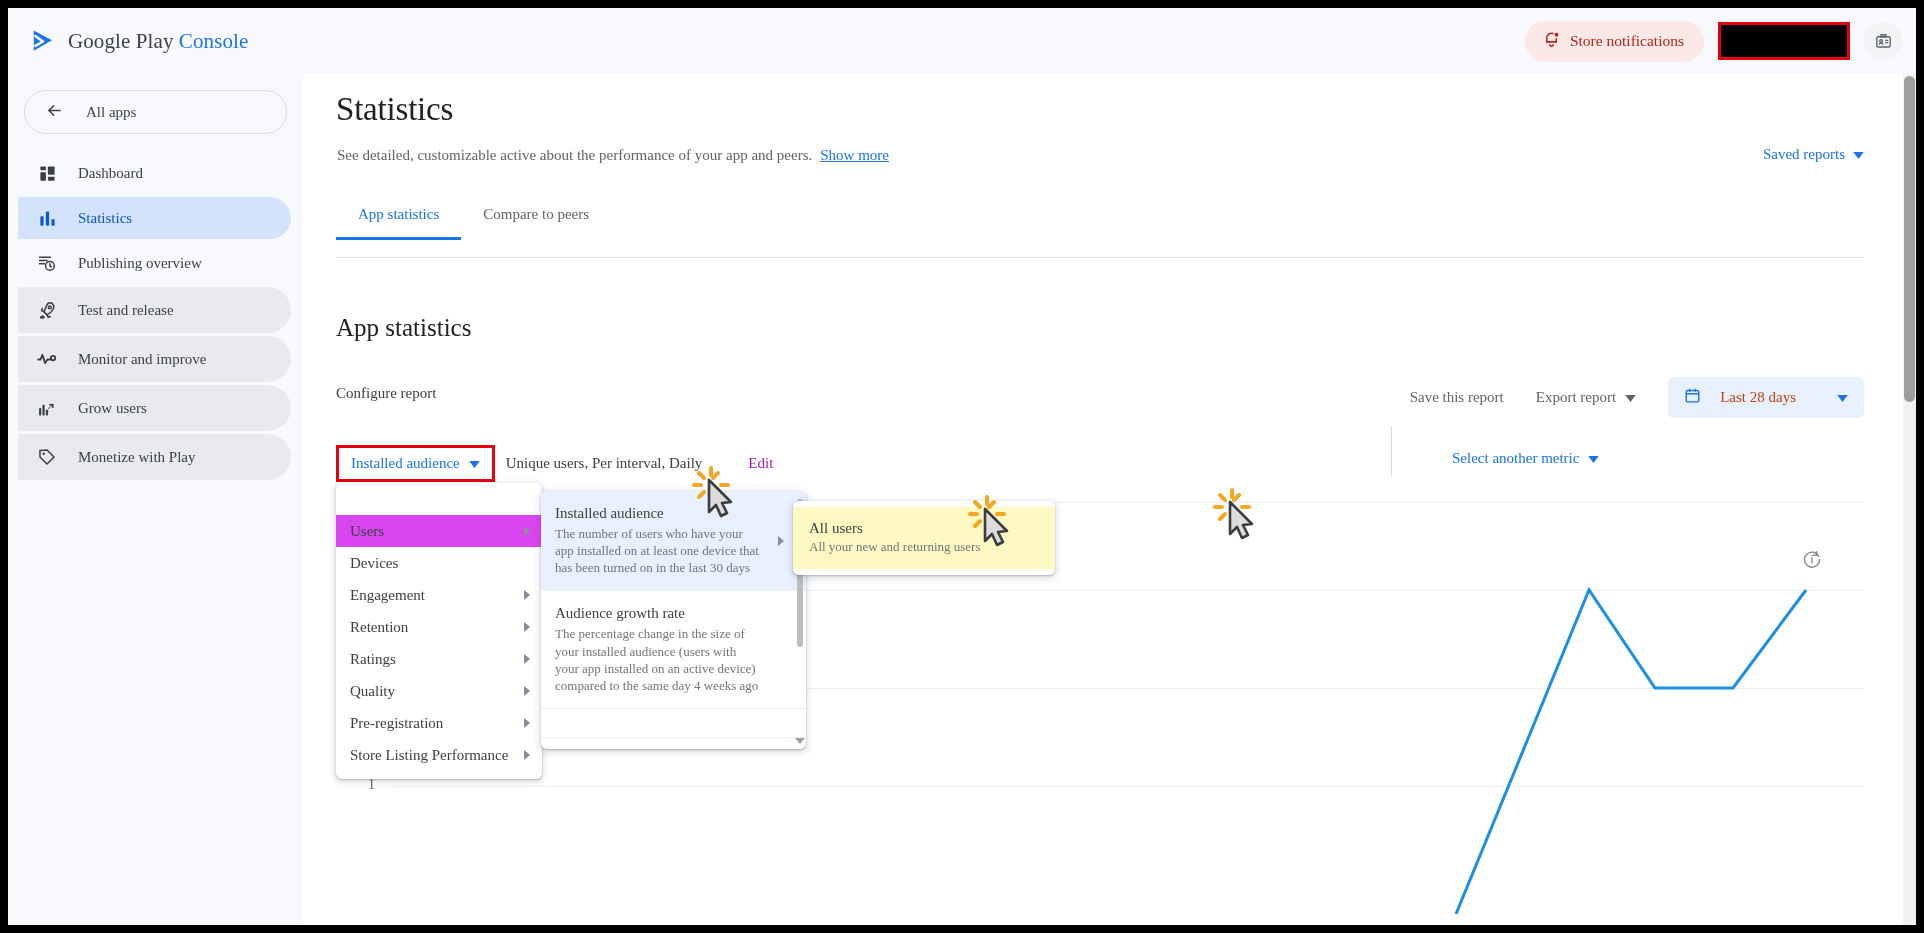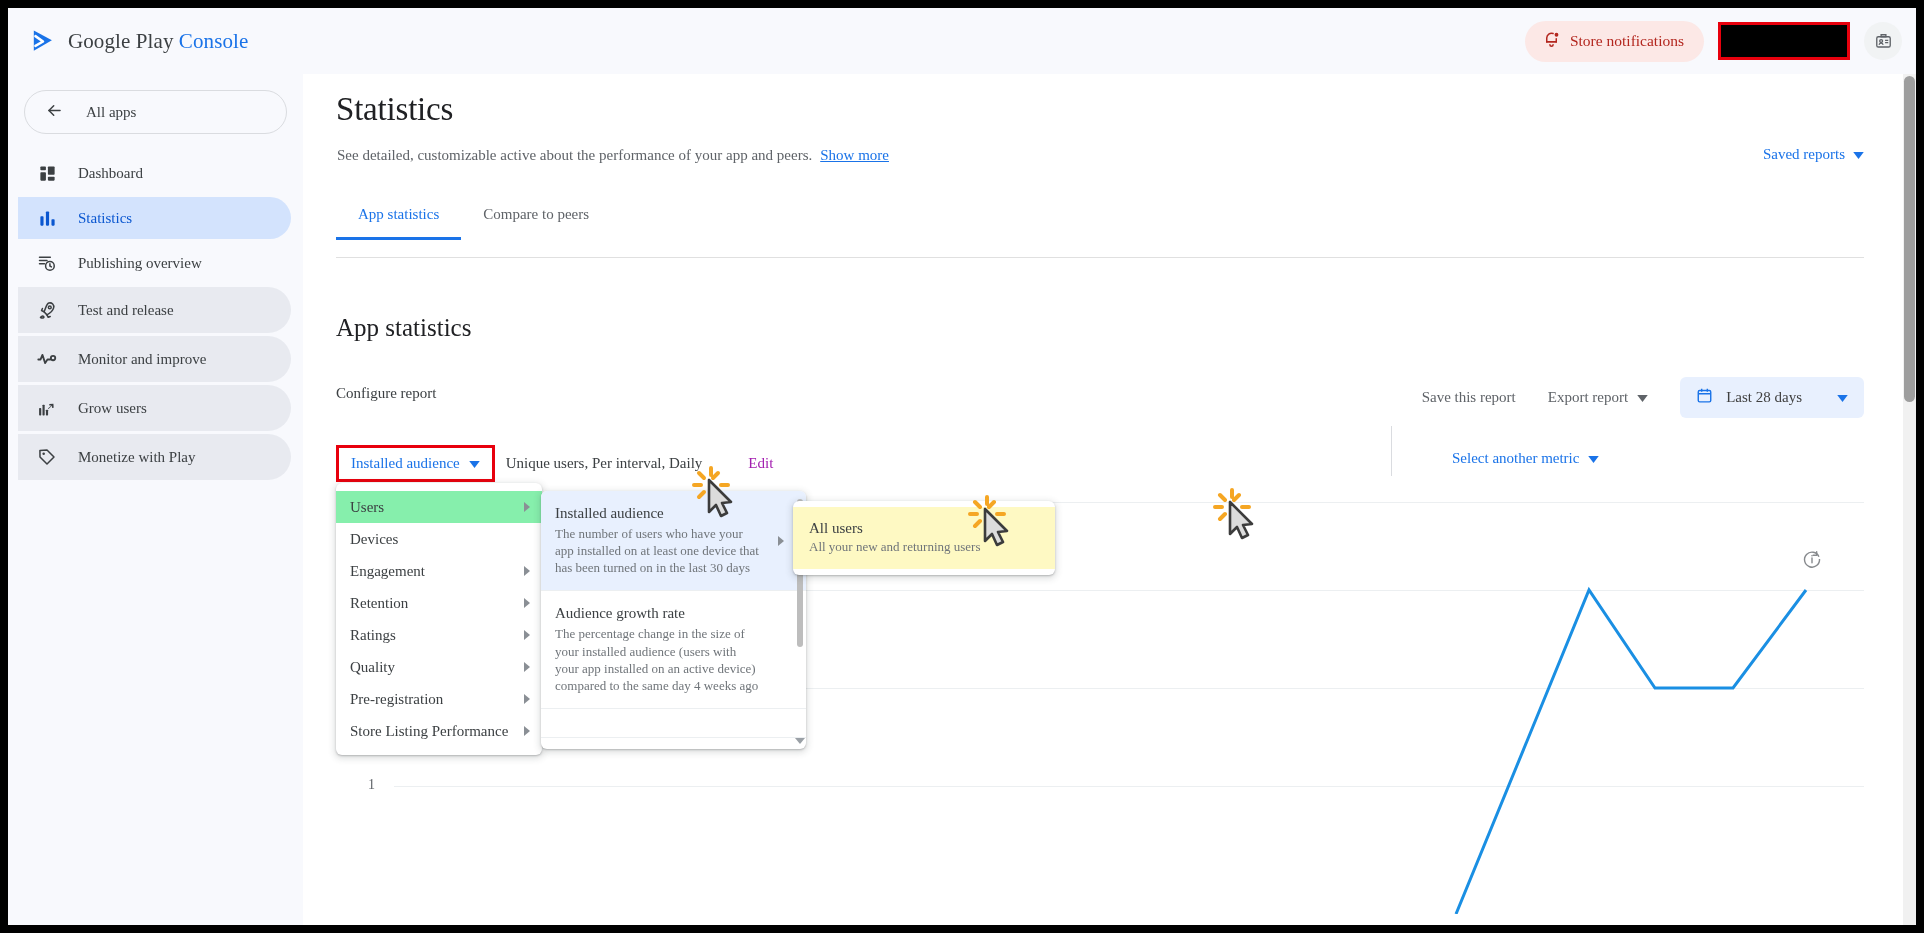--- a/index.html
+++ b/index.html
@@ -91,22 +91,22 @@
   .tab { font-size: 15px; color: #5f6368; padding: 10px 22px 14px 22px; cursor: pointer; }
   .tab.active { color: #1a73e8; font-weight: 500; border-bottom: 3px solid #1a73e8; }
   .tabs-rule { position: absolute; left: 33px; top: 183px; width: 1528px; height: 1px; background: #e0e0e0; }
 
   .section-title { position: absolute; left: 33px; top: 240px; font-size: 25px; color: #202124; }
   .configure { position: absolute; left: 33px; top: 311px; font-size: 15px; color: #3c4043; }
 
   .toolbar-right { position: absolute; right: 52px; top: 303px; display: flex; align-items: center; gap: 32px; }
   .tb-btn { font-size: 15px; color: #5f6368; cursor: pointer; display: flex; align-items: center; gap: 9px; }
   .date-chip {
-    display: flex; align-items: center; gap: 13px;
-    background: #e8f0fe; color: #404040; border-radius: 6px;
+    display: flex; align-items: center; gap: 19px;
+    background: #e8f0fe; color: #c2410c; border-radius: 6px;
     padding: 10px 16px; font-size: 15px; cursor: pointer; justify-content: space-between;
   }
 
   .metric-row { position: absolute; left: 33px; top: 371px; display: flex; align-items: center; }
   .metric-box {
     border: 3px solid #e8000d; padding: 7px 12px 7px 12px;
     display: flex; align-items: center; gap: 9px;
     color: #1a73e8; font-size: 15px; cursor: pointer;
   }
   .metric-meta { font-size: 15px; color: #3c4043; margin-left: 11px; }
@@ -126,21 +126,21 @@
     border-radius: 6px;
     box-shadow: 0 2px 6px 2px rgba(60,64,67,.15), 0 1px 2px rgba(60,64,67,.3);
   }
   
   .menu1 { left: 33px; top: 409px; width: 206px; padding: 8px 0; }
   .m1-item {
     height: 32px; display: flex; align-items: center;
     padding: 0 12px 0 14px; font-size: 15px; color: #3c4043; cursor: pointer;
     justify-content: space-between;
   }
-  .m1-item.hl { background: #86efac; }
+  .m1-item.hl { background: #d946ef; margin-top: 24px; }
   .arrow-r { width: 0; height: 0; border-left: 6px solid #8a8f95; border-top: 5px solid transparent; border-bottom: 5px solid transparent; }
 
   
   .menu2 { left: 238px; top: 417px; width: 265px; height: 258px; overflow: hidden; }
   .m2-scroller { position: absolute; inset: 0; padding: 0; }
   .m2-item { padding: 14px 46px 14px 14px; position: relative; border-bottom: 1px solid #eceff1; }
   .m2-item.hl { background: #e8f0fe; }
   .m2-title { font-size: 15px; color: #3c4043; margin-bottom: 3px; }
   .m2-desc { font-size: 13px; color: #70757a; line-height: 1.32; }
   .m2-arrow { position: absolute; right: 22px; top: 50%; transform: translateY(-50%); }

